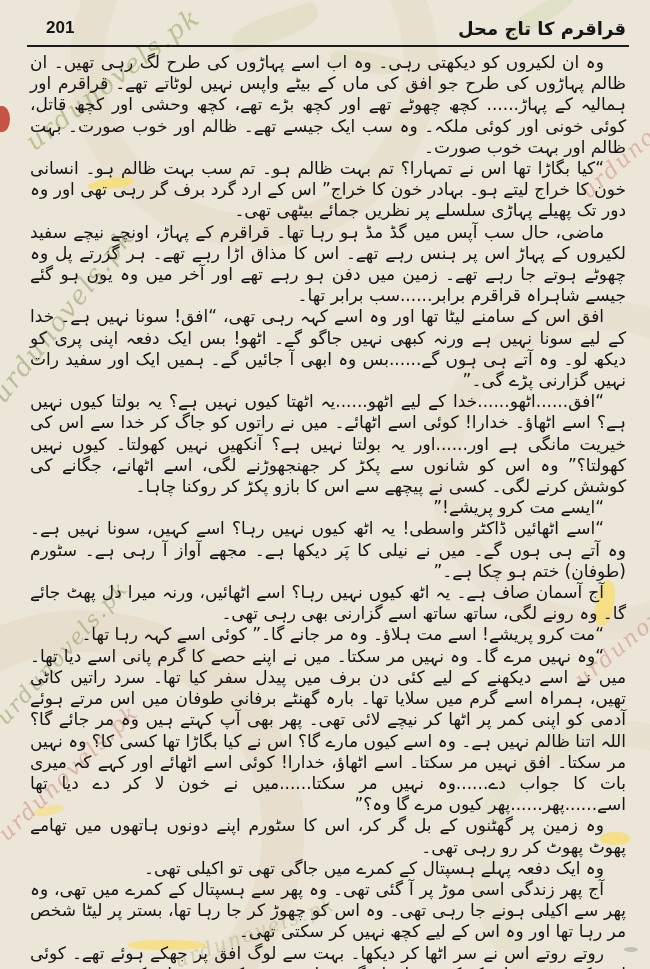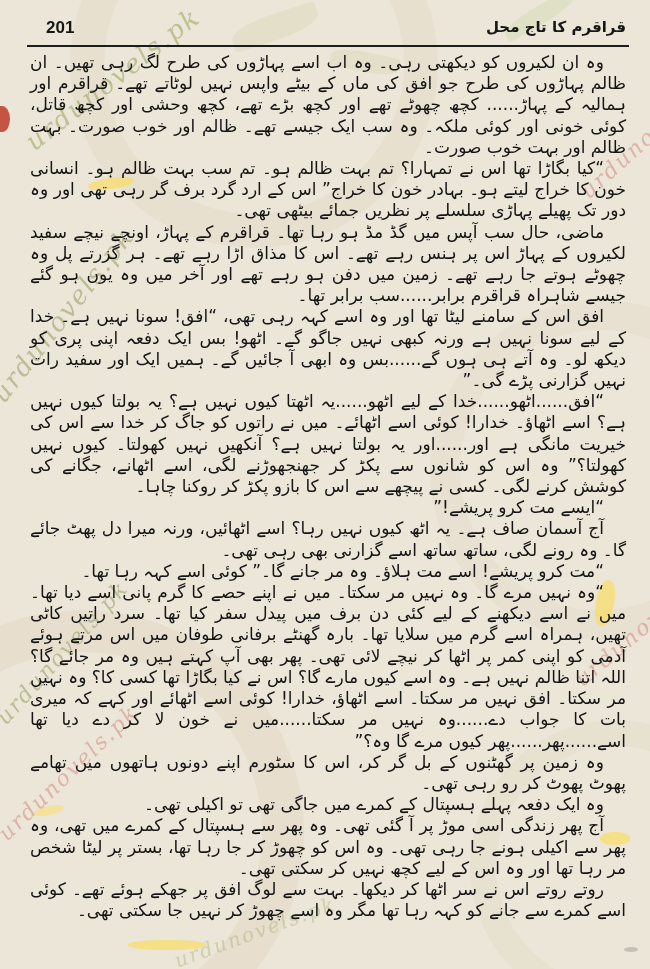--- a/index.html
+++ b/index.html
@@ -38,21 +38,21 @@
   
   .header{
     position:absolute;top:18px;left:30px;right:24px;
     display:flex;justify-content:space-between;align-items:flex-start;
   }
   .page-num{
     font-family:"Liberation Sans",sans-serif;font-weight:bold;
     font-size:17px;color:#161616;padding:0 16px;
   }
   .book-title{
-    direction:rtl;font-weight:bold;font-size:15px;color:#161616;
+    direction:rtl;font-weight:bold;font-size:18px;color:#161616;
     font-family:"DejaVu Sans",sans-serif;
   }
   .rule{position:absolute;top:45px;left:27px;right:21px;height:2px;background:#1c1c1c;}
 
   
   .body-text{
     position:absolute;top:52px;left:30px;right:24px;bottom:30px;
     direction:rtl;text-align:justify;color:#141414;
   }
   .body-text p{
@@ -95,20 +95,21 @@
   </div>
   <div class="rule"></div>
 
   <div class="body-text">
       <p>وہ ان لکیروں کو دیکھتی رہی۔ وہ اب اسے پہاڑوں کی طرح لگ رہی تھیں۔ ان ظالم پہاڑوں کی طرح جو افق کی ماں کے بیٹے واپس نہیں لوٹاتے تھے۔ قراقرم اور ہمالیہ کے پہاڑ...... کچھ چھوٹے تھے اور کچھ بڑے تھے، کچھ وحشی اور کچھ قاتل، کوئی خونی اور کوئی ملکہ۔ وہ سب ایک جیسے تھے۔ ظالم اور خوب صورت۔ بہت ظالم اور بہت خوب صورت۔</p>
       <p>“کیا بگاڑا تھا اس نے تمہارا؟ تم بہت ظالم ہو۔ تم سب بہت ظالم ہو۔ انسانی خون کا خراج لیتے ہو۔ بہادر خون کا خراج” اس کے ارد گرد برف گر رہی تھی اور وہ دور تک پھیلے پہاڑی سلسلے پر نظریں جمائے بیٹھی تھی۔</p>
       <p>ماضی، حال سب آپس میں گڈ مڈ ہو رہا تھا۔ قراقرم کے پہاڑ، اونچے نیچے سفید لکیروں کے پہاڑ اس پر ہنس رہے تھے۔ اس کا مذاق اڑا رہے تھے۔ ہر گزرتے پل وہ چھوٹے ہوتے جا رہے تھے۔ زمین میں دفن ہو رہے تھے اور آخر میں وہ یوں ہو گئے جیسے شاہراہ قراقرم برابر......سب برابر تھا۔</p>
       <p>افق اس کے سامنے لیٹا تھا اور وہ اسے کہہ رہی تھی، “افق! سونا نہیں ہے۔ خدا کے لیے سونا نہیں ہے ورنہ کبھی نہیں جاگو گے۔ اٹھو! بس ایک دفعہ اپنی پری کو دیکھ لو۔ وہ آتے ہی ہوں گے......بس وہ ابھی آ جائیں گے۔ ہمیں ایک اور سفید رات نہیں گزارنی پڑے گی۔”</p>
       <p>“افق......اٹھو......خدا کے لیے اٹھو......یہ اٹھتا کیوں نہیں ہے؟ یہ بولتا کیوں نہیں ہے؟ اسے اٹھاؤ۔ خدارا! کوئی اسے اٹھائے۔ میں نے راتوں کو جاگ کر خدا سے اس کی خیریت مانگی ہے اور......اور یہ بولتا نہیں ہے؟ آنکھیں نہیں کھولتا۔ کیوں نہیں کھولتا؟” وہ اس کو شانوں سے پکڑ کر جھنجھوڑنے لگی، اسے اٹھانے، جگانے کی کوشش کرنے لگی۔ کسی نے پیچھے سے اس کا بازو پکڑ کر روکنا چاہا۔</p>
       <p>“ایسے مت کرو پریشے!”</p>
+      <p>“اسے اٹھائیں ڈاکٹر واسطی! یہ اٹھ کیوں نہیں رہا؟ اسے کہیں، سونا نہیں ہے۔ وہ آتے ہی ہوں گے۔ میں نے نیلی کا پَر دیکھا ہے۔ مجھے آواز آ رہی ہے۔ سٹورم (طوفان) ختم ہو چکا ہے۔”</p>
       <p>آج آسمان صاف ہے۔ یہ اٹھ کیوں نہیں رہا؟ اسے اٹھائیں، ورنہ میرا دل پھٹ جائے گا۔ وہ رونے لگی، ساتھ ساتھ اسے گزارنی بھی رہی تھی۔</p>
       <p>“مت کرو پریشے! اسے مت ہلاؤ۔ وہ مر جانے گا۔” کوئی اسے کہہ رہا تھا۔</p>
       <p>“وہ نہیں مرے گا۔ وہ نہیں مر سکتا۔ میں نے اپنے حصے کا گرم پانی اسے دیا تھا۔ میں نے اسے دیکھنے کے لیے کئی دن برف میں پیدل سفر کیا تھا۔ سرد راتیں کاٹی تھیں، ہمراہ اسے گرم میں سلایا تھا۔ بارہ گھنٹے برفانی طوفان میں اس مرتے ہوئے آدمی کو اپنی کمر پر اٹھا کر نیچے لائی تھی۔ پھر بھی آپ کہتے ہیں وہ مر جائے گا؟ اللہ اتنا ظالم نہیں ہے۔ وہ اسے کیوں مارے گا؟ اس نے کیا بگاڑا تھا کسی کا؟ وہ نہیں مر سکتا۔ افق نہیں مر سکتا۔ اسے اٹھاؤ، خدارا! کوئی اسے اٹھائے اور کہے کہ میری بات کا جواب دے......وہ نہیں مر سکتا......میں نے خون لا کر دے دیا تھا اسے......پھر......پھر کیوں مرے گا وہ؟”</p>
       <p>وہ زمین پر گھٹنوں کے بل گر کر، اس کا سٹورم اپنے دونوں ہاتھوں میں تھامے پھوٹ پھوٹ کر رو رہی تھی۔</p>
       <p>وہ ایک دفعہ پہلے ہسپتال کے کمرے میں جاگی تھی تو اکیلی تھی۔</p>
       <p>آج پھر زندگی اسی موڑ پر آ گئی تھی۔ وہ پھر سے ہسپتال کے کمرے میں تھی، وہ پھر سے اکیلی ہونے جا رہی تھی۔ وہ اس کو چھوڑ کر جا رہا تھا، بستر پر لیٹا شخص مر رہا تھا اور وہ اس کے لیے کچھ نہیں کر سکتی تھی۔</p>
       <p>روتے روتے اس نے سر اٹھا کر دیکھا۔ بہت سے لوگ افق پر جھکے ہوئے تھے۔ کوئی اسے کمرے سے جانے کو کہہ رہا تھا مگر وہ اسے چھوڑ کر نہیں جا سکتی تھی۔</p>
     </div>
 
 </div>

